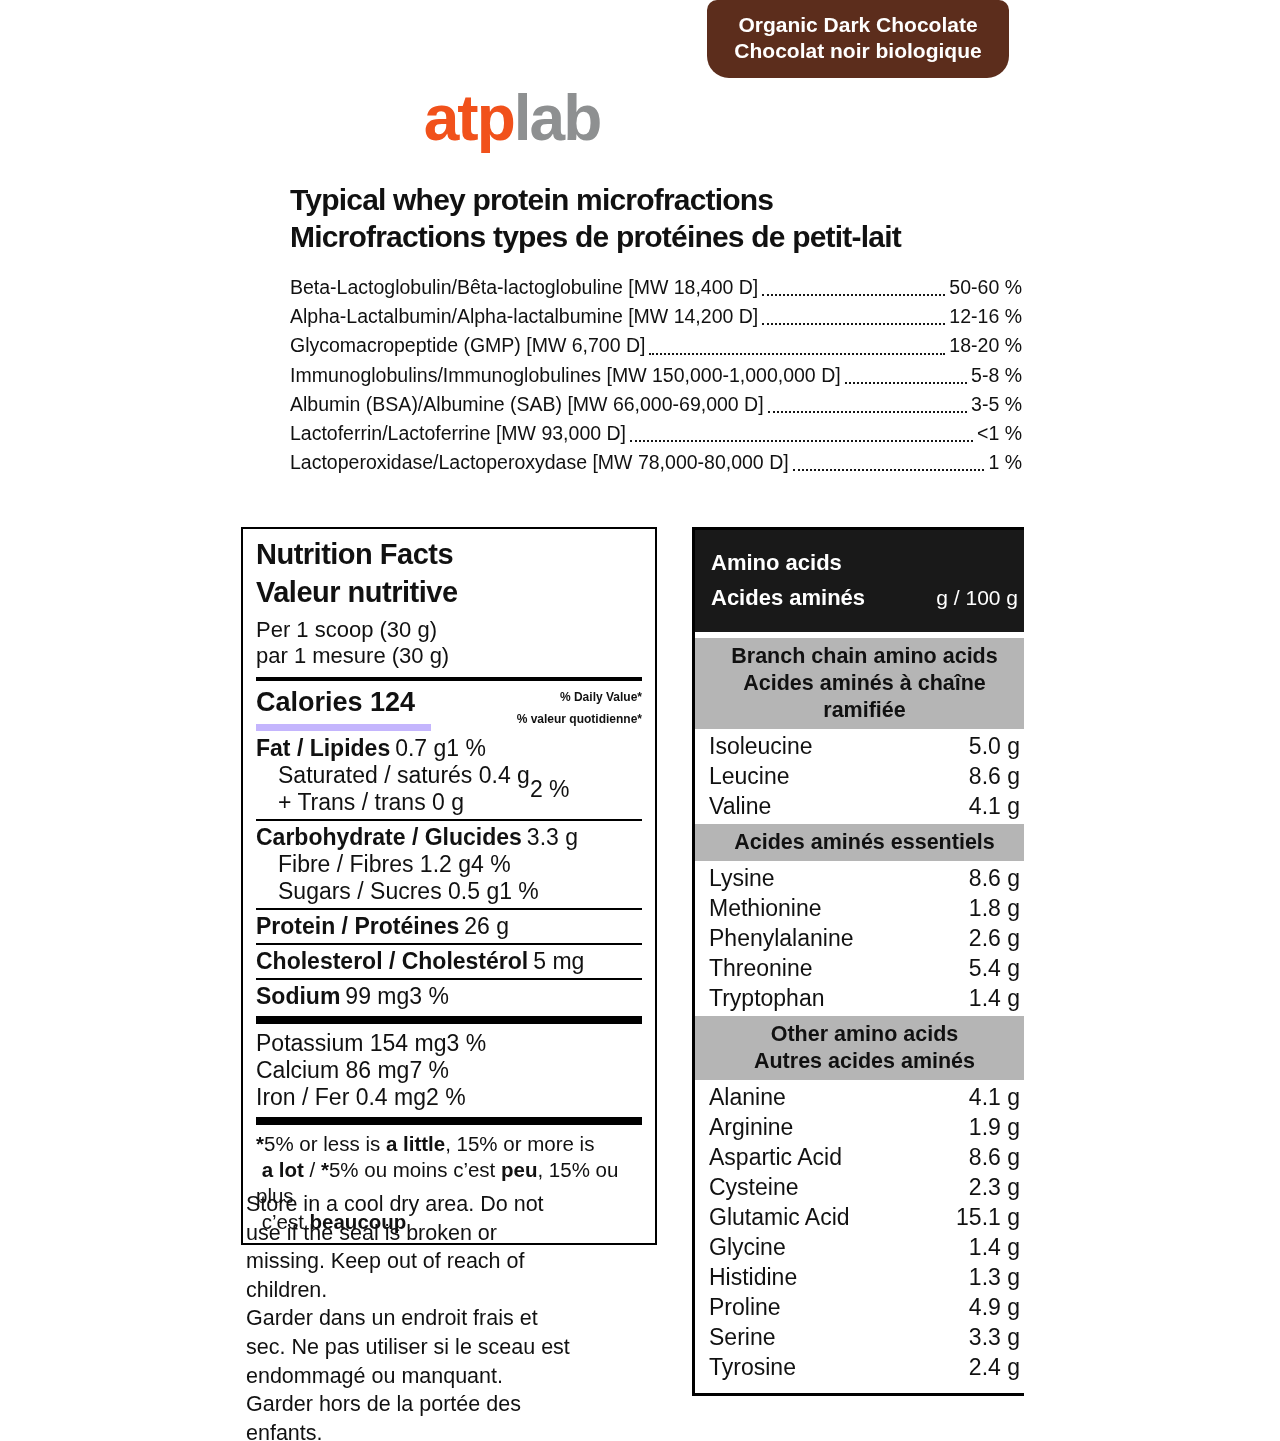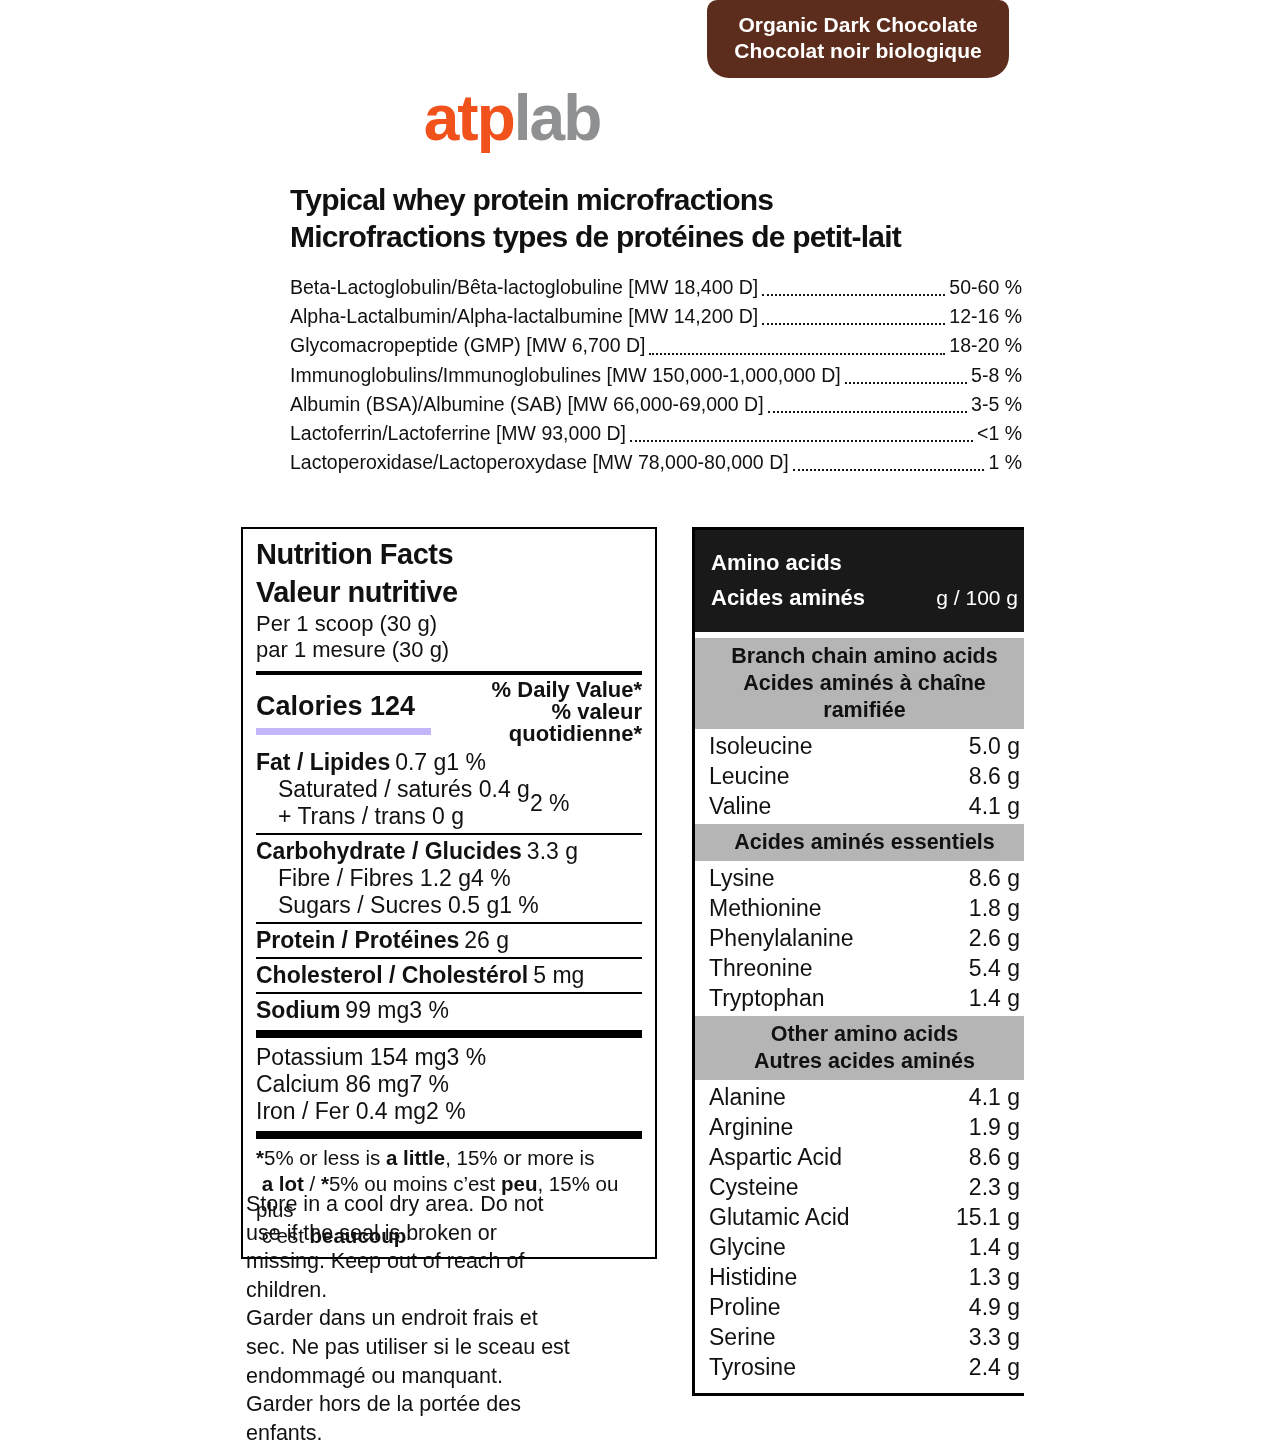--- a/index.html
+++ b/index.html
@@ -38,25 +38,25 @@
   .dots{flex:1;min-width:14px;border-bottom:2.6px dotted #161616;margin:0 4px 6px 4px;align-self:flex-end;}
   .mvalue{white-space:nowrap;}
 
   
   .nf-box{
     position:absolute;left:241px;top:527px;width:416px;box-sizing:border-box;
     border:2.5px solid #000;background:#fff;padding:6px 13px 8px;
   }
   .nf-title{font-size:29px;font-weight:bold;line-height:38px;letter-spacing:-0.5px;}
   .nf-serving{font-size:22px;line-height:26px;}
-  .nf-serving-wrap{}
+  .nf-serving-wrap{margin-top:6px;}
   .nf-rule-med{border-top:4px solid #000;margin:8px 0 2px;}
   .nf-cal-row{display:flex;justify-content:space-between;align-items:center;padding:2px 0 4px;}
   .nf-cal{font-size:27px;font-weight:bold;border-bottom:7px solid #c4b5fd;padding:2px 16px 6px 0;white-space:nowrap;}
-  .nf-dv{text-align:right;font-size:22px;font-weight:bold;line-height:22px;}
+  .nf-dv{text-align:right;font-size:12px;font-weight:bold;line-height:22px;}
   .nf-row{display:flex;justify-content:flex-start;font-size:23px;line-height:27px;align-items:baseline;}
   .nf-row.center{align-items:center;}
   .nf-ind{padding-left:22px;}
   .nf-amt{margin-left:5px;}
   .nf-pct{white-space:nowrap;}
   .nf-rule{border-top:2px solid #000;margin:3px 0;}
   .nf-thick{border-top:8px solid #000;margin:6px 0;}
   .nf-foot{font-size:20.5px;line-height:26px;margin-top:2px;}
 
   

